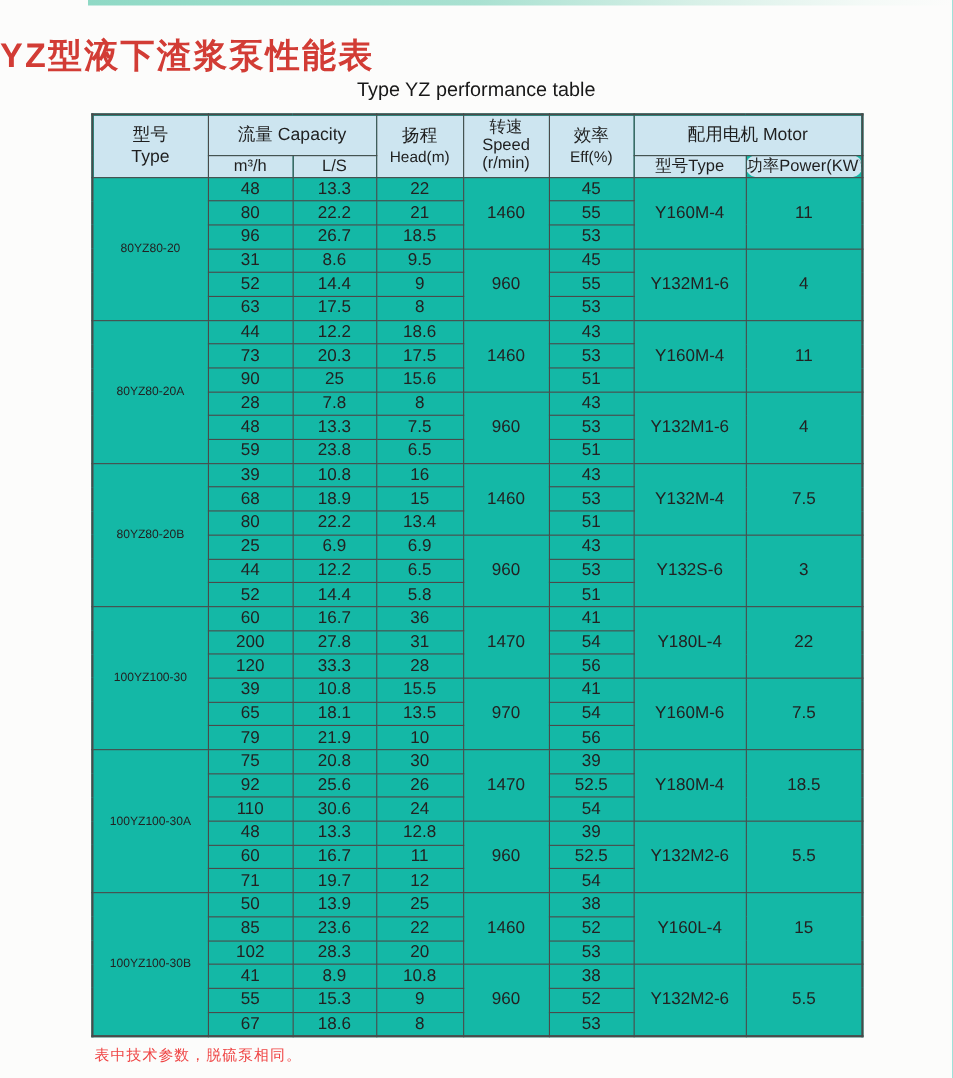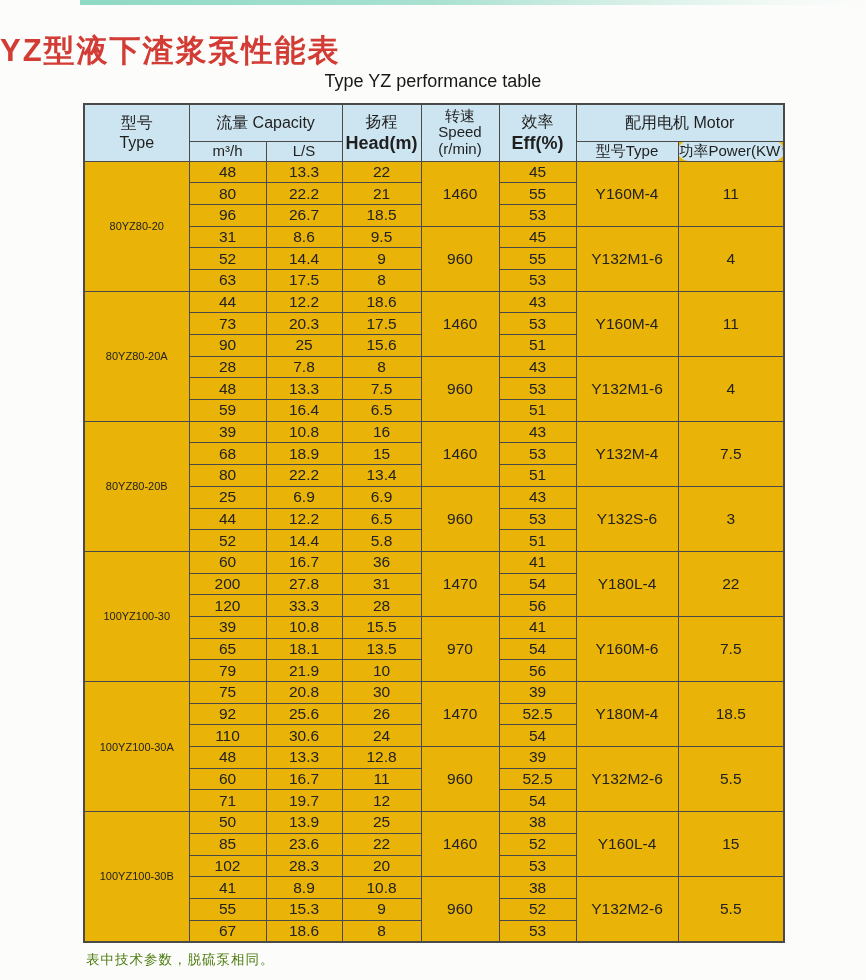--- a/index.html
+++ b/index.html
@@ -24,45 +24,45 @@
   .page-subtitle {
     position:absolute; top:71px; left:0; width:100%;
     text-align:center;
     font-size:18px; color:#181818;
   }
   .table-wrap { position:absolute; top:103px; left:83px; }
   table.perf {
     border-collapse:collapse; table-layout:fixed;
     width:700px;
     border:2px solid #4a4a4a;
-    background:#eab308;
+    background:#14b8a6;
   }
   table.perf th, table.perf td {
     border:1.5px solid #4a4a4a;
     text-align:center; vertical-align:middle;
     padding:0;
     overflow:hidden; white-space:nowrap;
   }
   thead th {
     background:#cde5f0;
     font-weight:normal;
     font-size:16px;
     line-height:1.25;
   }
   thead tr.hdr-top th { height:37px; }
   thead tr.hdr-sub th { height:20px; font-size:15px; }
-  thead th .sub2 { font-size:18px;font-weight:bold; }
+  thead th .sub2 { font-size:14px; }
   thead th.speed-hd { font-size:15px; line-height:1.12;margin-top:32px; }
   thead th.motor-pwr-hd { font-size:13.5px;border-radius:10px; }
   thead th.motor-typ-hd { font-size:14.5px; }
   tbody td { height:21.7px; font-size:15.5px; color:#222222; }
   tbody td.model { font-size:11px; letter-spacing:0; }
   .footnote {
     position:absolute; top:951px; left:86px;
-    font-size:13.5px; color:#4d7c0f; letter-spacing:1px;
+    font-size:13.5px; color:#ef4444; letter-spacing:1px;
   }
 </style>
 </head>
 <body>
 
 <div class="top-strip"></div>
 
 <h1 class="page-title">YZ型液下渣浆泵性能表</h1>
 <div class="page-subtitle">Type YZ performance table</div>
 
@@ -183,21 +183,21 @@
           <td rowspan="3">4</td>
         </tr>
         <tr>
           <td>48</td>
           <td>13.3</td>
           <td>7.5</td>
           <td>53</td>
         </tr>
         <tr>
           <td>59</td>
-          <td>16.4</td>
+          <td>23.8</td>
           <td>6.5</td>
           <td>51</td>
         </tr>
         <tr>
           <td rowspan="6" class="model">80YZ80-20B</td>
           <td>39</td>
           <td>10.8</td>
           <td>16</td>
           <td rowspan="3">1460</td>
           <td>43</td>

